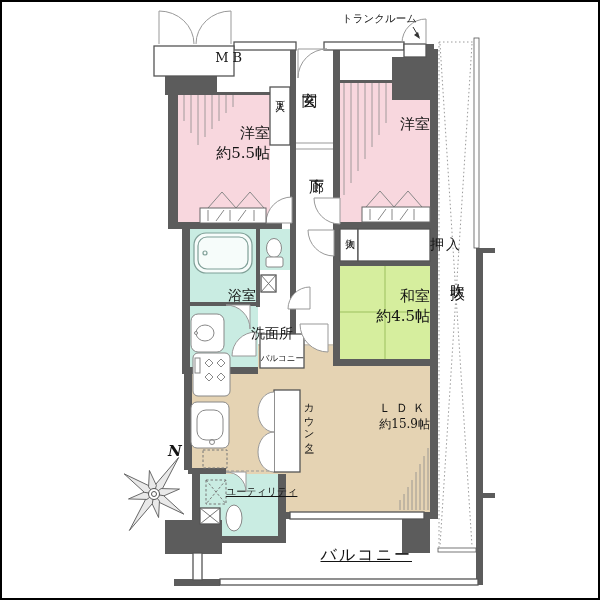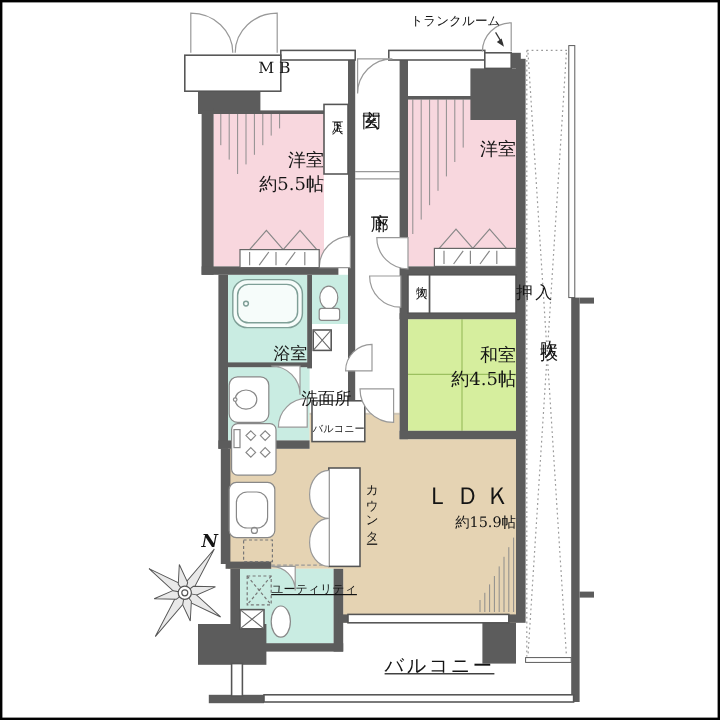--- a/index.html
+++ b/index.html
@@ -230,21 +230,21 @@
   <div class="lbl" style="left:188px;top:322px;width:63px;font-size:14px;padding-left:40px;">洗面所</div>
   <div class="lbl vt" style="left:342px;top:229px;font-size:9.5px;letter-spacing:1px;">物入</div>
   <div class="lbl" style="left:356px;top:233px;width:72px;font-size:14px;letter-spacing:2px;margin-left:32px;">押入</div>
   <div class="lbl two" style="left:338px;top:284px;width:90px;font-size:15px;">
     <div>和室</div>
     <div>約4.5帖</div>
   </div>
   <div class="lbl" style="left:258px;top:351px;width:44px;font-size:8.5px;font-family:'DejaVu Sans',sans-serif;">バルコニー</div>
   <div class="lbl vt" style="left:300px;top:394px;font-size:10.5px;font-family:'DejaVu Sans',sans-serif;letter-spacing:1px;">カウンター</div>
   <div class="lbl two" style="left:300px;top:398px;width:128px;">
-    <div style="font-size:20px;letter-spacing:5px;">ＬＤＫ</div>
+    <div style="font-size:12px;letter-spacing:5px;">ＬＤＫ</div>
     <div style="font-size:12px;">約15.9帖</div>
   </div>
   <div class="lbl" style="left:224px;top:483px;width:54px;font-size:10px;font-family:'DejaVu Sans',sans-serif;text-decoration:underline;">ユーティリティ</div>
   <div class="lbl" style="left:270px;top:543px;width:140px;font-size:16px;letter-spacing:2px;text-decoration:underline;">バルコニー</div>
   <div class="lbl vt" style="left:445px;top:270px;font-size:15px;">吹抜</div>
   <div class="lbl" style="left:166px;top:440px;font-size:15px;font-style:italic;font-weight:bold;">N</div>
 
 </div>
 
 </body></html>

